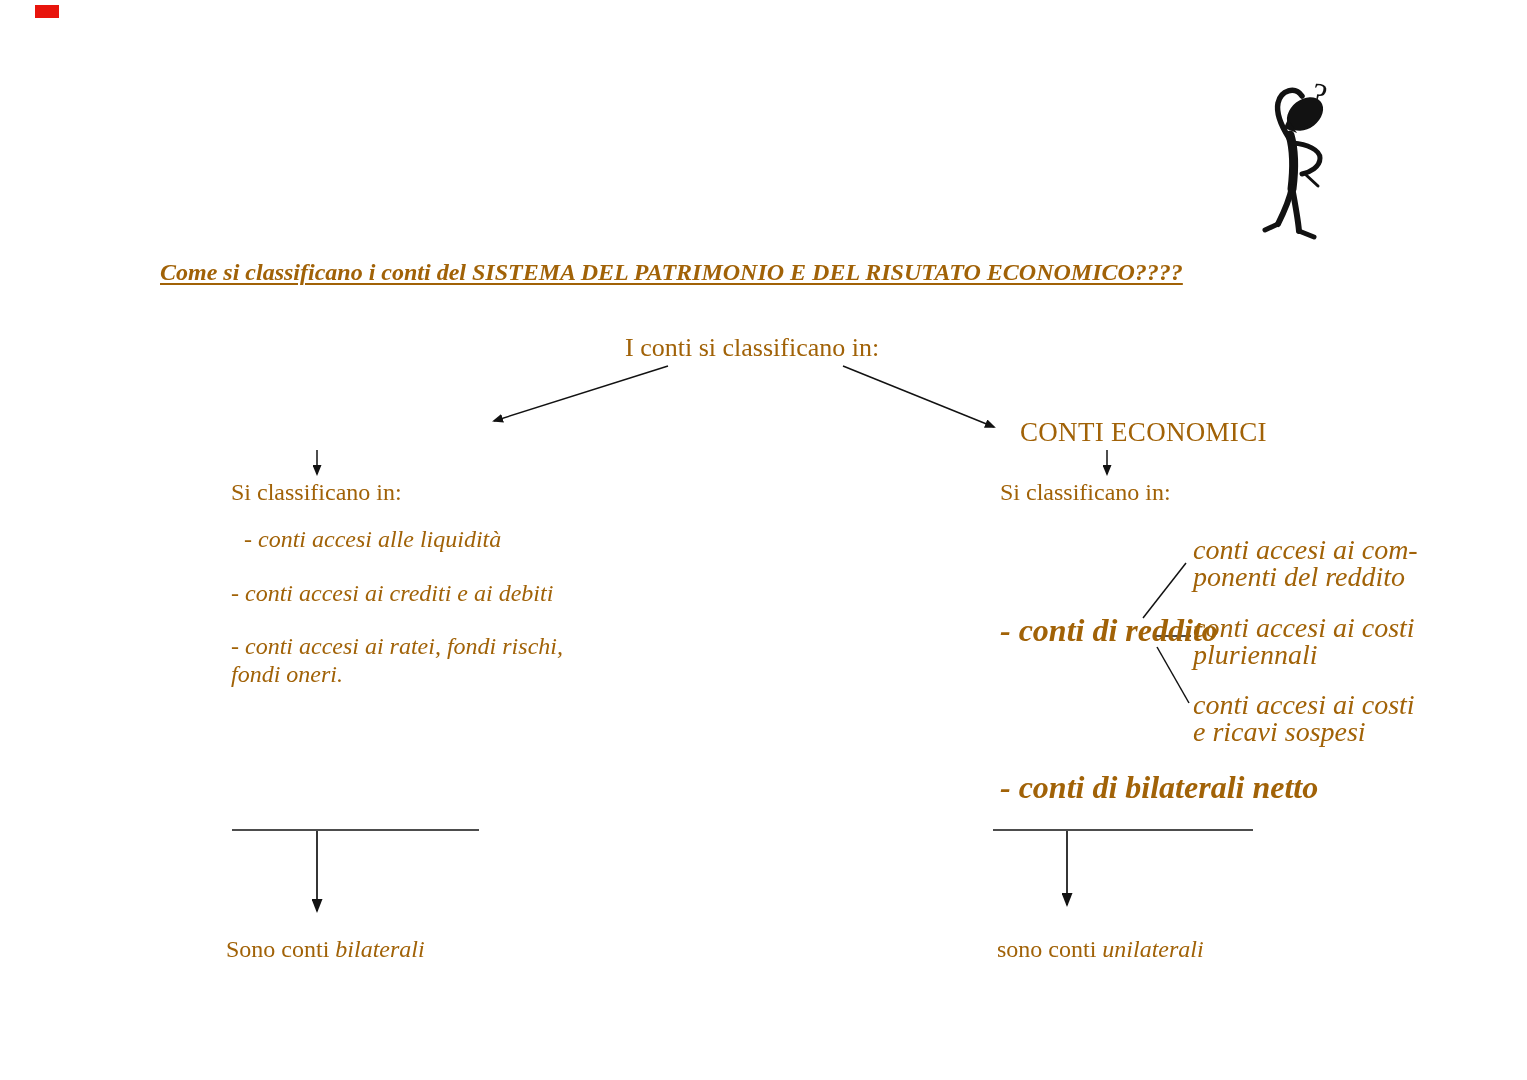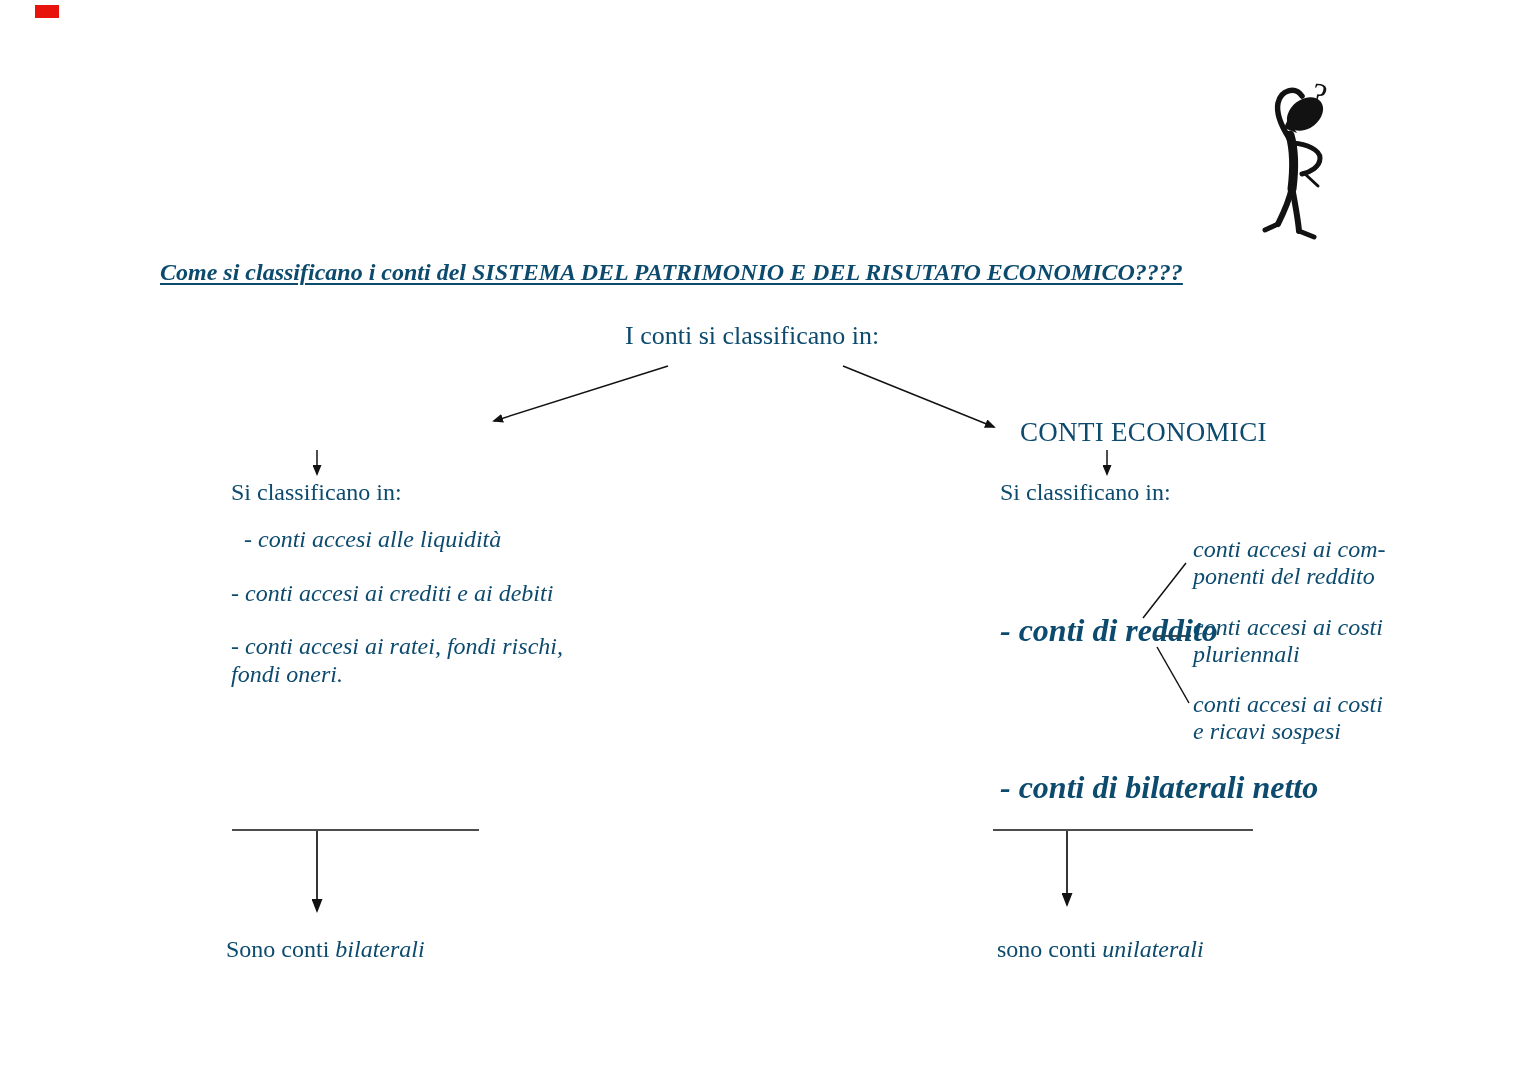--- a/index.html
+++ b/index.html
@@ -4,27 +4,27 @@
 <style>
   html,body{margin:0;padding:0;background:#9a9a9a;}
   #page{
     position:relative;
     width:1527px;height:1080px;
     background:#ffffff;
     overflow:hidden;
     font-family:"Liberation Serif", serif;
     color:#121212;
   }
-  .txt{position:absolute;white-space:pre-line;color:#0c4a6e;}
+  .txt{position:absolute;white-space:pre-line;color:#a16207;}
   .t-title{font-size:24px;font-weight:bold;font-style:italic;text-decoration:underline;text-decoration-thickness:2px;text-underline-offset:3px;}
   .t-center{font-size:26px;}
   .t-heading{font-size:27px;letter-spacing:.3px;}
   .t-body{font-size:24px;}
   .t-item{font-size:24px;font-style:italic;line-height:28px;}
-  .t-branch{font-size:24px;font-style:italic;line-height:27px;}
+  .t-branch{font-size:28px;font-style:italic;line-height:27px;}
   .t-bolditem{font-size:32px;font-weight:bold;font-style:italic;}
   .t-footer{font-size:24px;}
   .t-footer i{font-style:italic;}
   #diagram-lines{position:absolute;left:0;top:0;width:1527px;height:1080px;}
   #red-mark{position:absolute;left:35px;top:5px;width:24px;height:13px;}
   #figure-svg{position:absolute;left:1260px;top:66px;width:82px;height:182px;}
 </style>
 </head>
 <body>
 
@@ -67,21 +67,21 @@
       <line x1="1157" y1="647" x2="1189" y2="703"></line>
       <line x1="232" y1="830" x2="479" y2="830" stroke-width="1.7"></line>
       <line x1="317" y1="831" x2="317" y2="911" stroke-width="1.7" marker-end="url(#ah2)"></line>
       <line x1="993" y1="830" x2="1253" y2="830" stroke-width="1.7"></line>
       <line x1="1067" y1="831" x2="1067" y2="905" stroke-width="1.7" marker-end="url(#ah2)"></line>
     </g>
   </svg>
 
   <div class="txt t-title" style="left:160px;top:259px;">Come si classificano i conti del SISTEMA DEL PATRIMONIO E DEL RISUTATO ECONOMICO????</div>
 
-  <div class="txt t-center" style="left:625px;top:321px;">I conti si classificano in:</div>
+  <div class="txt t-center" style="left:625px;top:333px;">I conti si classificano in:</div>
 
   <div class="txt t-heading" style="left:1020px;top:417px;">CONTI ECONOMICI</div>
 
   <div class="txt t-body" style="left:231px;top:479px;">Si classificano in:</div>
   <div class="txt t-body" style="left:1000px;top:479px;">Si classificano in:</div>
 
   <div class="txt t-item" style="left:231px;top:525px;margin-left:13px;">- conti accesi alle liquidità</div>
   <div class="txt t-item" style="left:231px;top:632px;">- conti accesi ai ratei, fondi rischi,
 fondi oneri.</div>
   <div class="txt t-item" style="left:231px;top:579px;">- conti accesi ai crediti e ai debiti</div>

